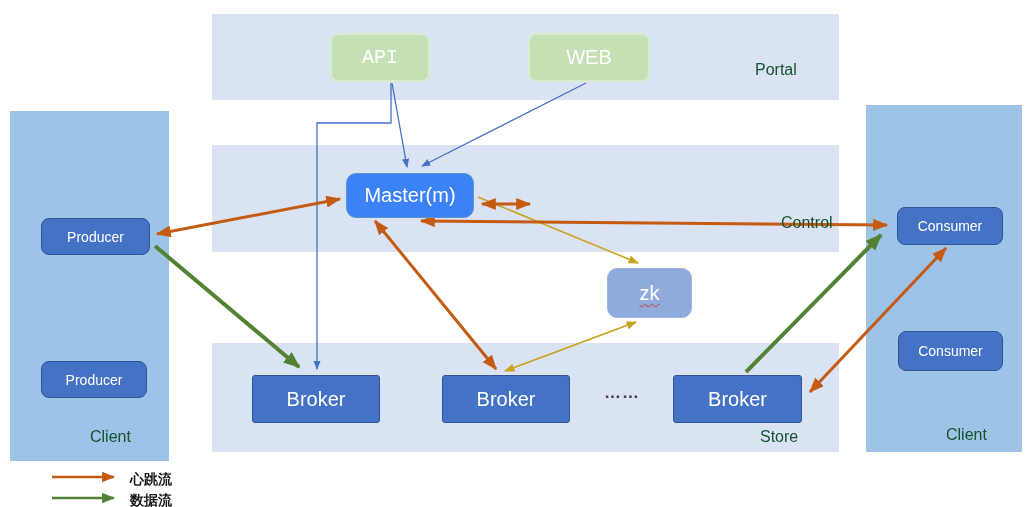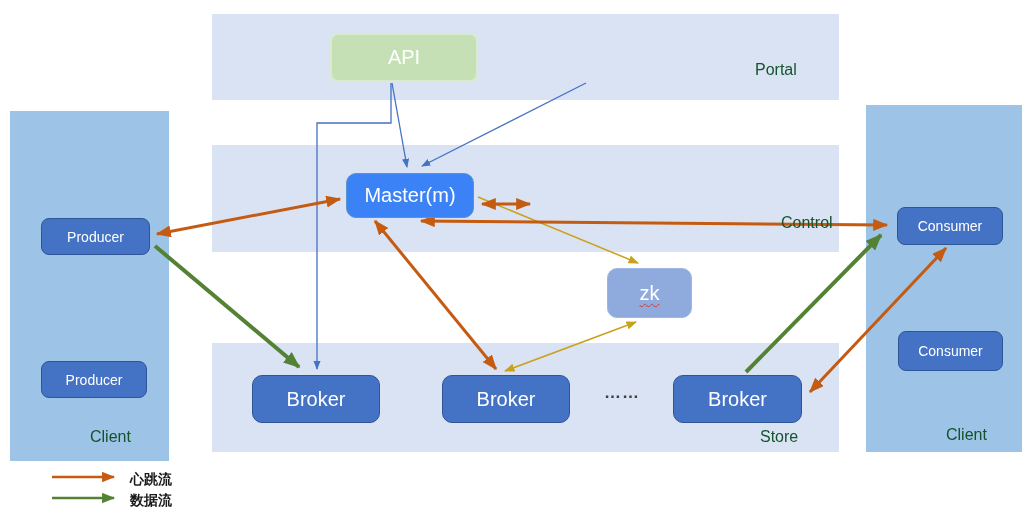--- a/index.html
+++ b/index.html
@@ -13,21 +13,21 @@
   .band-store{top:343px;height:109px;}
   .panel{position:absolute;background:#9dc3e6;}
   .panel-left{left:10px;top:111px;width:159px;height:350px;}
   .panel-right{left:866px;top:105px;width:156px;height:347px;}
   .node{
     position:absolute;display:flex;align-items:center;justify-content:center;
     color:#fff;box-sizing:border-box;
   }
   .node-green{background:#c5e0b4;border:2px solid #d8ebcc;border-radius:8px;font-size:20px;}
   .node-master{background:#3b82f6;border:1px solid #5b94c8;border-radius:10px;font-size:20px;}
-  .node-broker{background:#4472c4;border:1.5px solid #2f5597;border-radius:10px;font-size:20px;}
+  .node-broker{background:#4472c4;border:1.5px solid #2f5597;border-radius:3px;font-size:20px;}
   .node-small{background:#4472c4;border:1.5px solid #2f5597;border-radius:8px;font-size:14px;}
   .node-zk{background:#8faadc;border:1px solid #9fb6e2;border-radius:10px;font-size:20px;}
   .node-zk span{text-decoration:underline;text-decoration-style:wavy;text-decoration-color:#d23b2e;text-decoration-thickness:1px;text-underline-offset:3px;}
   .section-label{position:absolute;color:#14532d;font-size:16px;}
   .dots{position:absolute;left:604px;top:383px;color:#404040;font-size:17px;font-weight:bold;letter-spacing:1px;}
   .legend-label{position:absolute;color:#1a1a1a;font-size:14px;font-weight:bold;}
   #wires{position:absolute;left:0;top:0;pointer-events:none;}
 </style>
 </head>
 <body>
@@ -76,22 +76,25 @@
     <line x1="375" y1="221" x2="496" y2="369" stroke="#C55A11" stroke-width="3" marker-start="url(#mO)" marker-end="url(#mO)"></line>
     <line x1="946" y1="248" x2="810" y2="392" stroke="#C55A11" stroke-width="3" marker-start="url(#mO)" marker-end="url(#mO)"></line>
 
     <line x1="155" y1="246" x2="299" y2="367" stroke="#548235" stroke-width="4" marker-end="url(#mG)"></line>
     <line x1="746" y1="372" x2="881" y2="235" stroke="#548235" stroke-width="4" marker-end="url(#mG)"></line>
 
     <line x1="52" y1="477" x2="114" y2="477" stroke="#C55A11" stroke-width="2.6" marker-end="url(#mOl)"></line>
     <line x1="52" y1="498" x2="114" y2="498" stroke="#548235" stroke-width="2.6" marker-end="url(#mGl)"></line>
   </svg>
 
-  <div class="node node-green" style="left:330px;top:33px;width:148px;height:49px;">
+  <div class="node node-green" style="left:330px;top:33px;width:100px;height:49px;font-family:Liberation Mono, monospace;">
     <span>API</span>
+  </div>
+  <div class="node node-green" style="left:528px;top:33px;width:122px;height:49px;">
+    <span>WEB</span>
   </div>
 
   <div class="node node-master" style="left:346px;top:173px;width:128px;height:45px;">
     <span>Master(m)</span>
   </div>
   <div class="node node-zk" style="left:607px;top:268px;width:85px;height:50px;">
     <span>zk</span>
   </div>
 
   <div class="node node-broker" style="left:252px;top:375px;width:128px;height:48px;">

